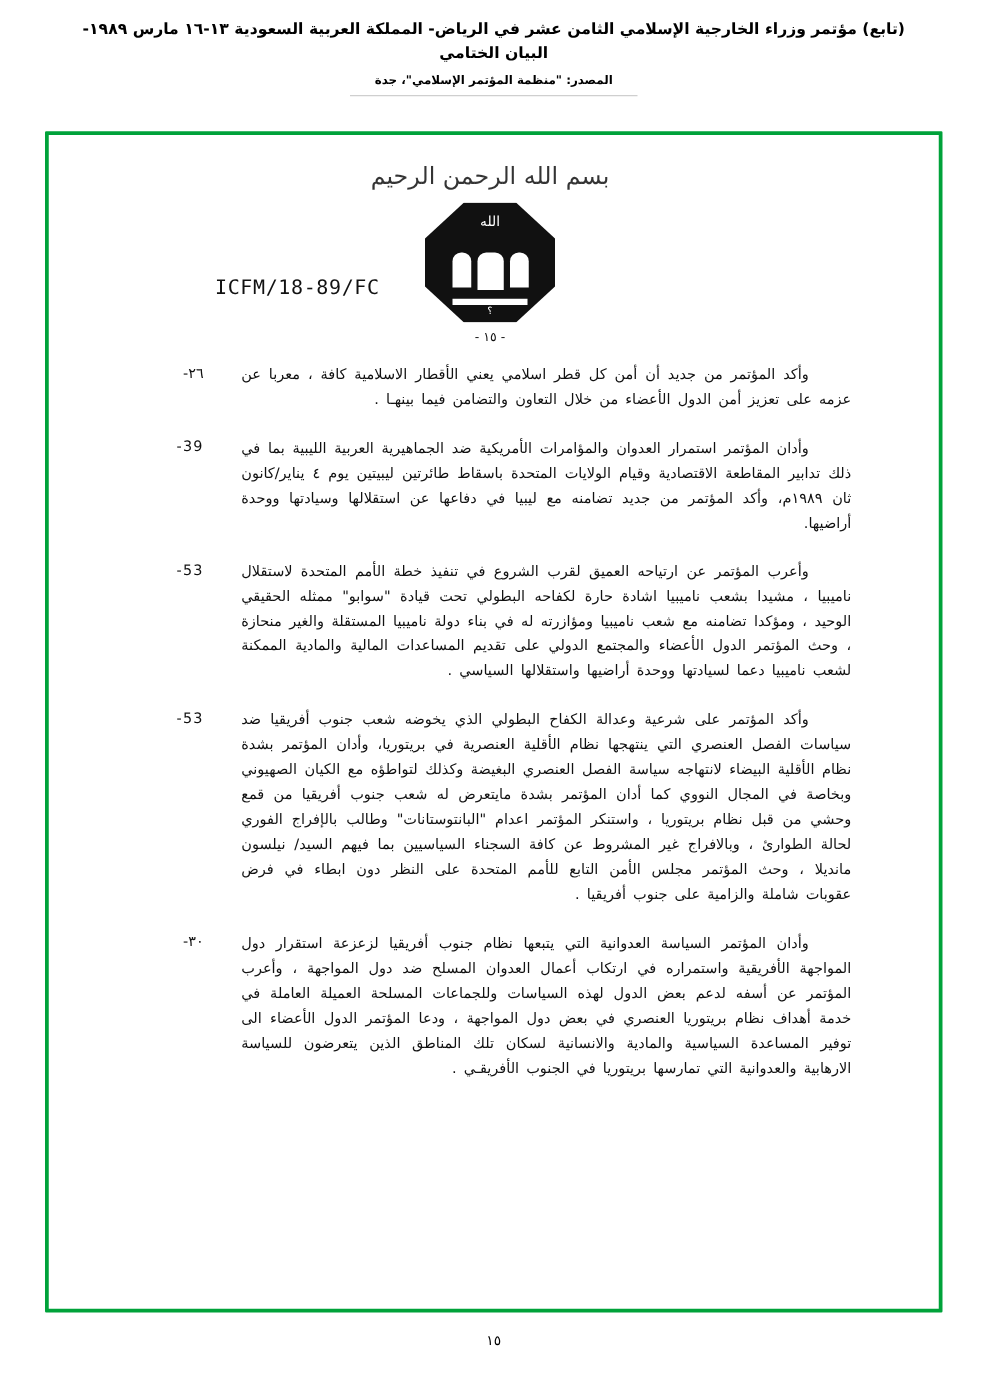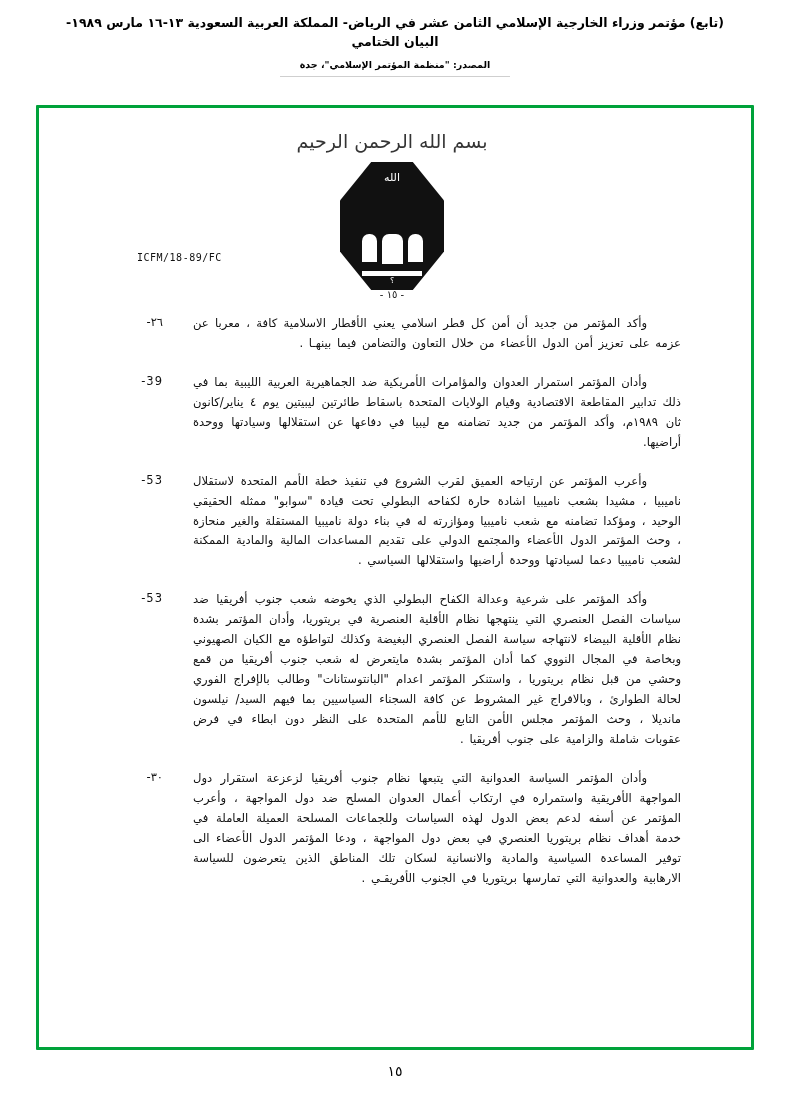--- a/index.html
+++ b/index.html
@@ -76,21 +76,21 @@
     opacity: .85;
   }
   
   .emblem-wrap {
     display: flex;
     justify-content: center;
     margin-top: 10px;
   }
   .emblem {
     width: 104px;
-    height: 128px;
+    height: 96px;
     background: #111111;
     position: relative;
     clip-path: polygon(30% 0%, 70% 0%, 100% 30%, 100% 70%, 70% 100%, 30% 100%, 0% 70%, 0% 30%);
     display: flex;
     align-items: flex-end;
     justify-content: center;
   }
   .emblem-top {
     position: absolute;
     top: 9px;
@@ -136,23 +136,23 @@
     right: 0;
     text-align: center;
     color: #ffffff;
     font-size: 8px;
   }
   
   .doc-code {
     direction: ltr;
     text-align: left;
     font-family: "DejaVu Sans Mono", monospace;
-    font-size: 10px;
+    font-size: 16px;
     margin-top: -38px;
-    margin-left: 58px;
+    margin-left: 93px;
     letter-spacing: .5px;
     color: #111;
   }
   .page-marker {
     text-align: center;
     font-size: 10px;
     margin-top: 26px;
     color: #111;
     letter-spacing: 1px;
   }
@@ -195,21 +195,21 @@
     display: inline-block;
     width: 34px;
   }
   
   .page-number {
     position: absolute;
     bottom: 22px;
     left: 0;
     right: 0;
     text-align: center;
-    font-size: 14px;
+    font-size: 11px;
     letter-spacing: 1px;
     color: #000;
   }
 </style>
 </head>
 <body>
 
 <div class="page">
 
   <div class="doc-header">

